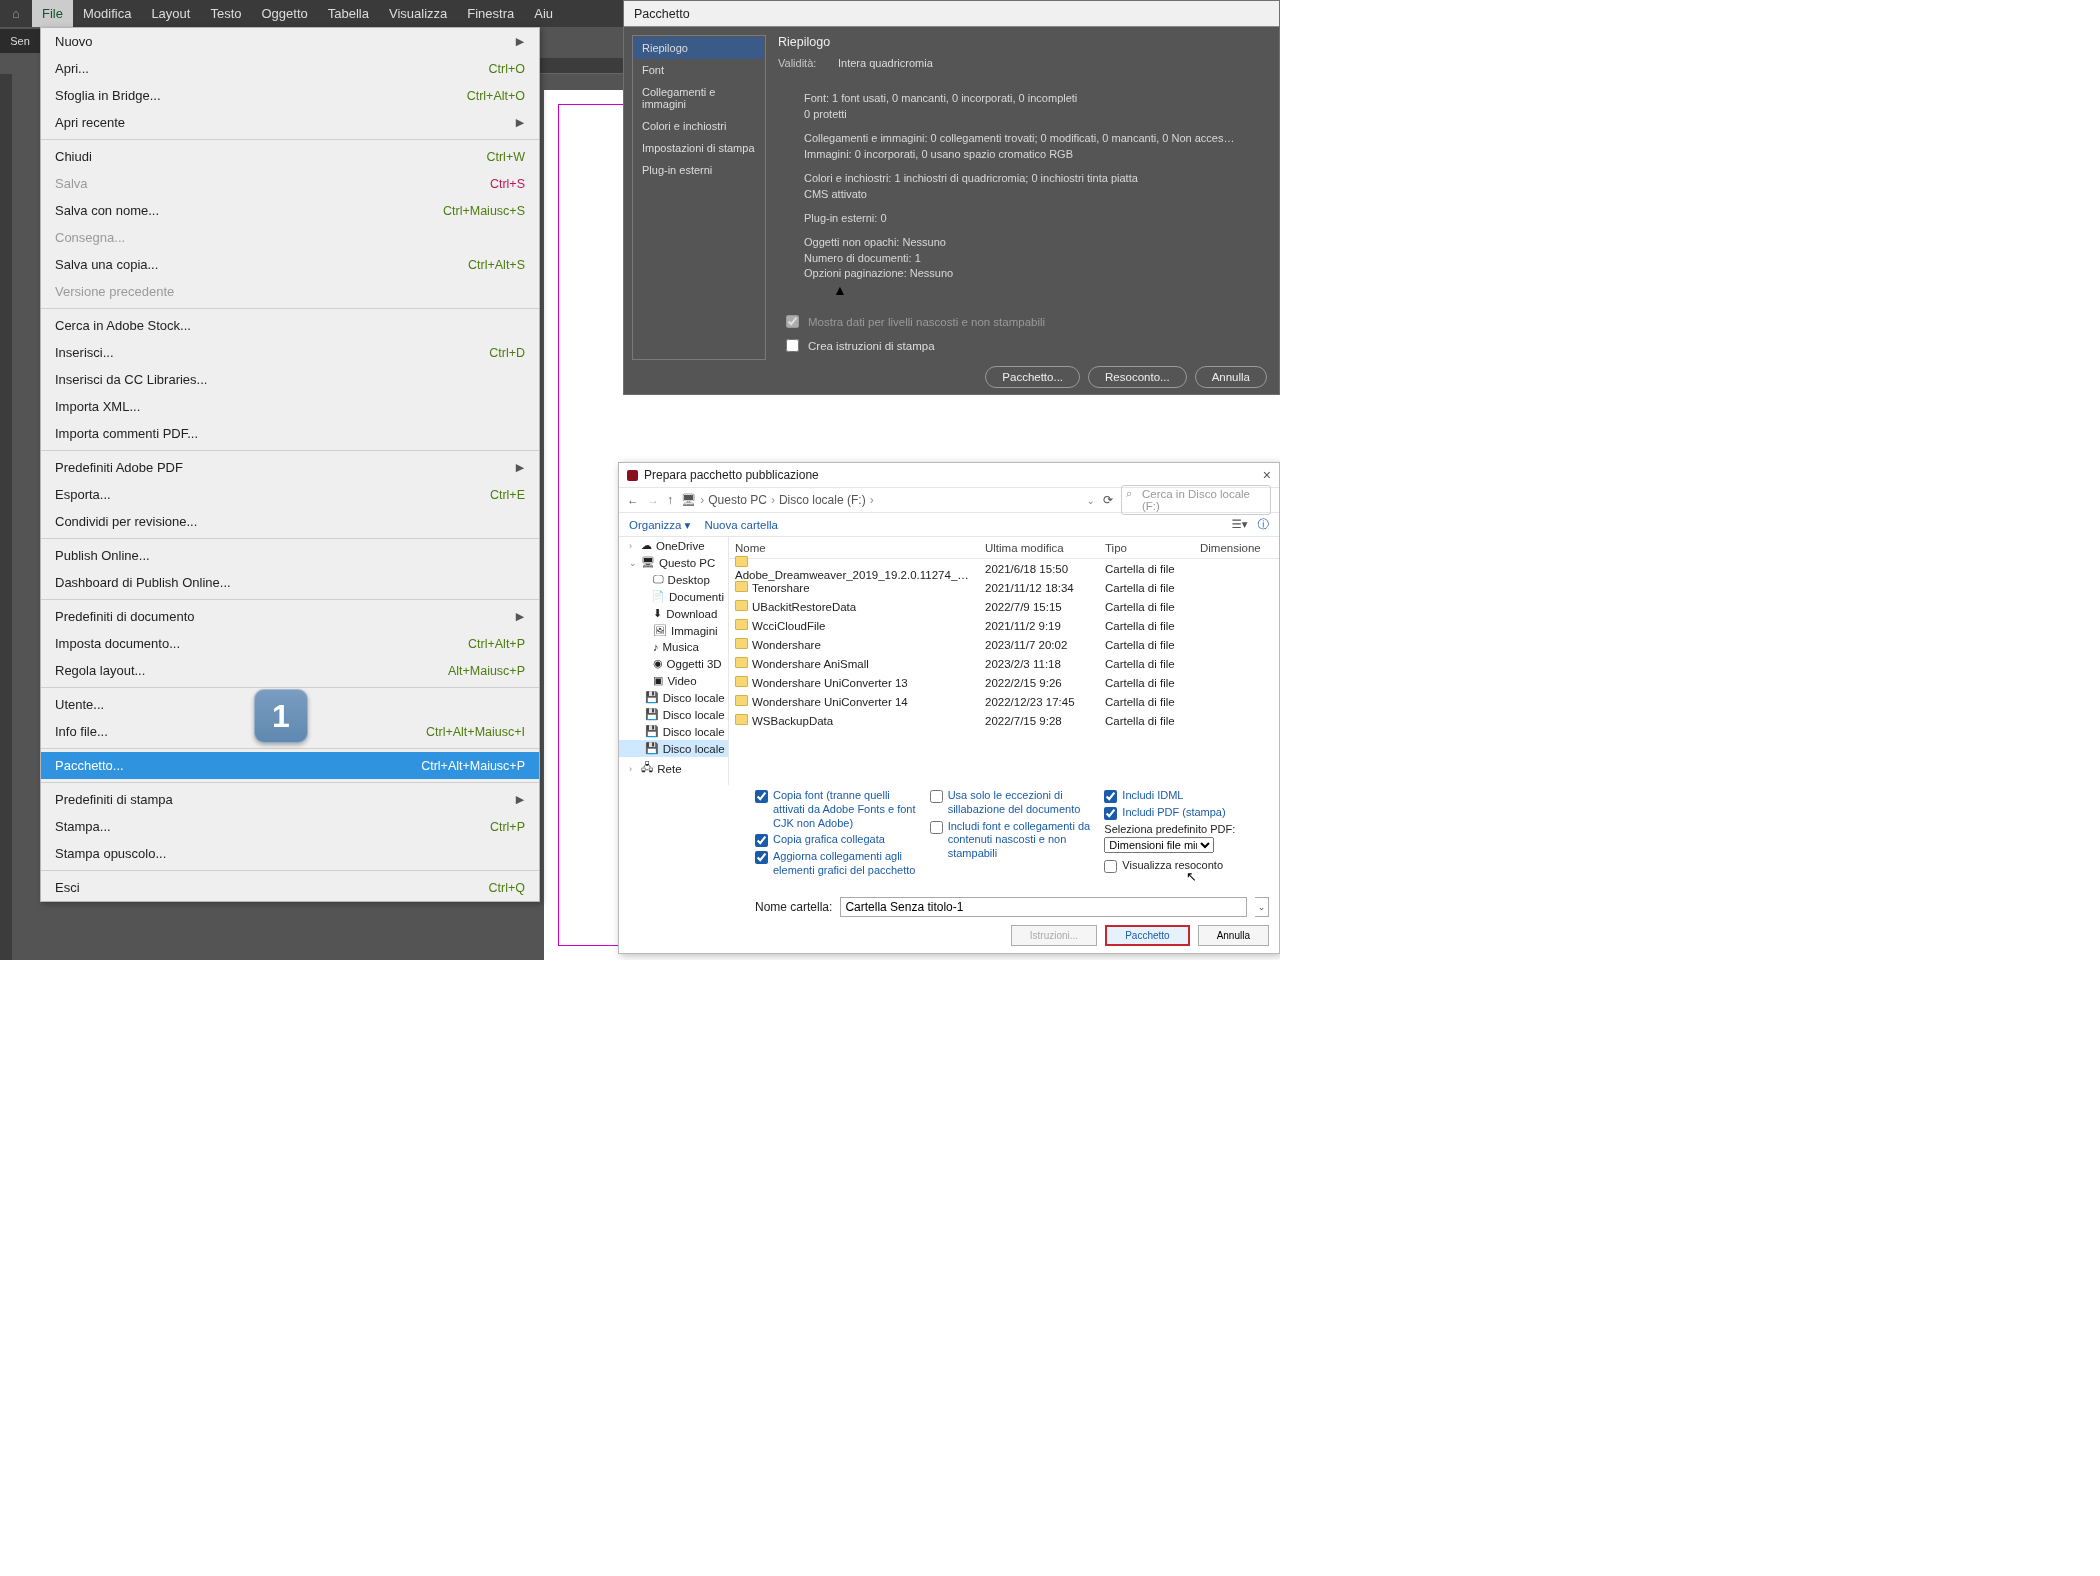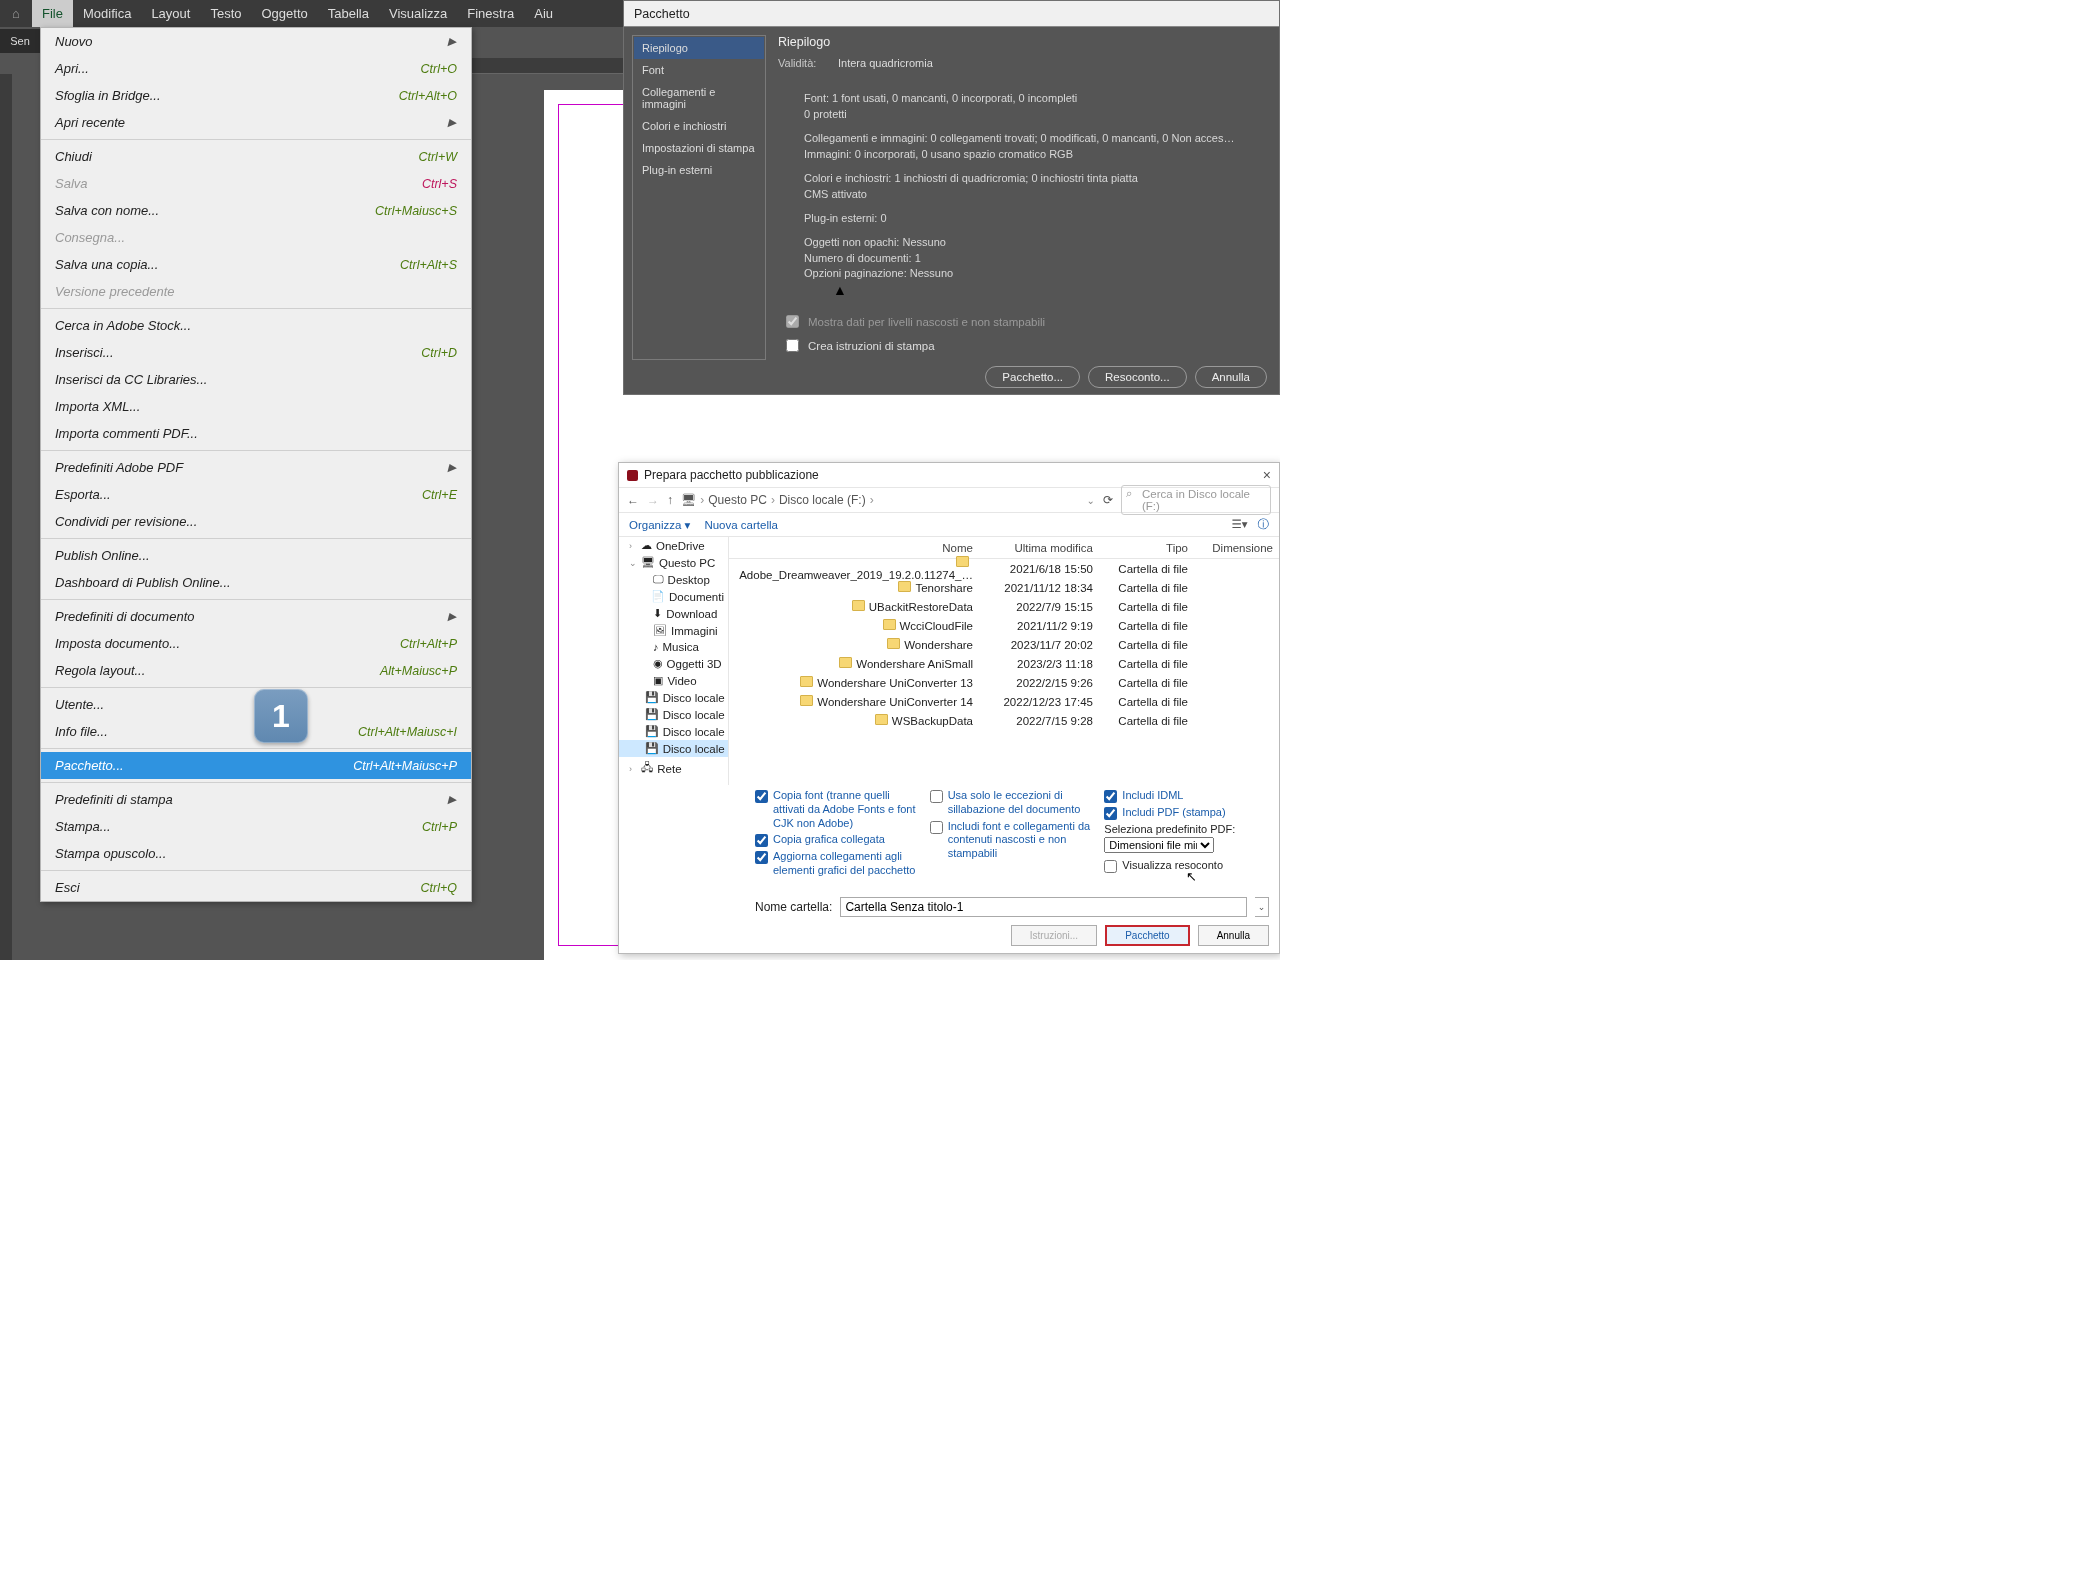--- a/index.html
+++ b/index.html
@@ -10,21 +10,21 @@
   .menubar .mi { padding:0 10px; height:27px; display:flex; align-items:center;}
   .menubar .mi.active { background:#ccc; color:#14532d;}
   
   .left-dark { position:absolute; left:0; top:27px; width:623px; height:933px; background:#545454;}
   .left-sidebar-chip { position:absolute; left:0; top:29px; width:40px; height:24px; background:#2b2b2b; color:#ddd; font-size:11px; display:flex; align-items:center; justify-content:center;}
   .ruler-pixels { position:absolute; left:40px; top:58px; width:583px; height:16px; background:#3c3c3c; border-bottom:1px solid #666;}
   .vruler { position:absolute; left:0; top:74px; width:12px; height:886px; background:#3c3c3c;}
   .page-preview { position:absolute; left:544px; top:90px; width:79px; height:870px; background:#fff;}
   .page-preview::before{content:"";position:absolute;left:14px;top:14px;right:0;bottom:14px;border-left:1px solid #c800c8;border-top:1px solid #c800c8;border-bottom:1px solid #c800c8;}
   
-  .file-menu { position:absolute; left:40px; top:27px; width:432px; background:#efefef; border:1px solid #b5b5b5; box-shadow:2px 2px 6px rgba(0,0,0,.3); font-size:13px; color:#222;font-style:italic;}
+  .file-menu { position:absolute; left:40px; top:27px; width:500px; background:#efefef; border:1px solid #b5b5b5; box-shadow:2px 2px 6px rgba(0,0,0,.3); font-size:13px; color:#222;}
   .file-menu .row { display:flex; align-items:center; height:27px; padding:0 14px; position:relative;}
   .file-menu .row.disabled { color:#9a9a9a;}
   .file-menu .row.highlight { background:#2f93e0; color:#fff;}
   .file-menu .sep { height:1px; background:#cfcfcf; margin:3px 0;}
   .file-menu .label { flex:1;}
   .file-menu .accel { color:#4d7c0f; font-size:12.5px;}
   .file-menu .row.disabled .accel { color:#be185d;}
   .file-menu .row.highlight .accel { color:#fff;}
   .file-menu .chev { width:10px; text-align:center; color:#555; font-size:11px;}
   
@@ -64,21 +64,21 @@
   .save-nav .searchbox::before{content:"⌕"; position:absolute; left:4px; top:1px; color:#999;}
   .save-toolbar { height:24px; display:flex; align-items:center; padding:0 10px; gap:14px; color:#1a5caa; font-size:11.5px; border-bottom:1px solid #e6e6e6;}
   .save-toolbar .right{margin-left:auto; display:flex; gap:10px; color:#555;}
   .save-body { display:flex; height:248px;}
   .tree { width:110px; border-right:1px solid #e6e6e6; overflow:hidden; font-size:11.5px;}
   .tree .tn { padding:2px 4px 2px 12px; display:flex; align-items:center; gap:4px; white-space:nowrap;}
   .tree .tn.sel { background:#cde8ff;}
   .tree .tn .tw { width:8px; color:#888; font-size:9px;}
   .filelist { flex:1; overflow:hidden;}
   .fl-head { display:flex; font-size:11.5px; color:#444; border-bottom:1px solid #e6e6e6; height:22px; align-items:center;}
-  .fl-head div,.fl-row div { padding:0 6px;text-align:right;}
+  .fl-head div,.fl-row div { padding:0 6px;}
   .c-name{flex:1;} .c-mod{width:120px;} .c-type{width:95px;} .c-size{width:85px;}
   .fl-row { display:flex; font-size:11.5px; height:19px; align-items:center;}
   .fl-row .folder-ico{width:13px;height:11px;background:#f7d774;border:1px solid #d6b24a;border-radius:1px;margin-right:4px;display:inline-block;}
   .save-opts { display:flex; padding:4px 10px 2px 136px; gap:10px; font-size:11px; color:#1a5caa; height:110px;}
   .save-opts .col { flex:1;}
   .save-opts label { display:flex; gap:5px; margin-bottom:3px; align-items:flex-start; line-height:1.25;}
   .save-opts input[type=checkbox]{margin:1px 0 0 0; accent-color:#1a5caa;}
   .save-opts .plain{color:#222;}
   .save-opts select{font-size:11px;width:110px;}
   .save-name { display:flex; align-items:center; padding:2px 10px 4px 136px; gap:8px; font-size:12px;}

